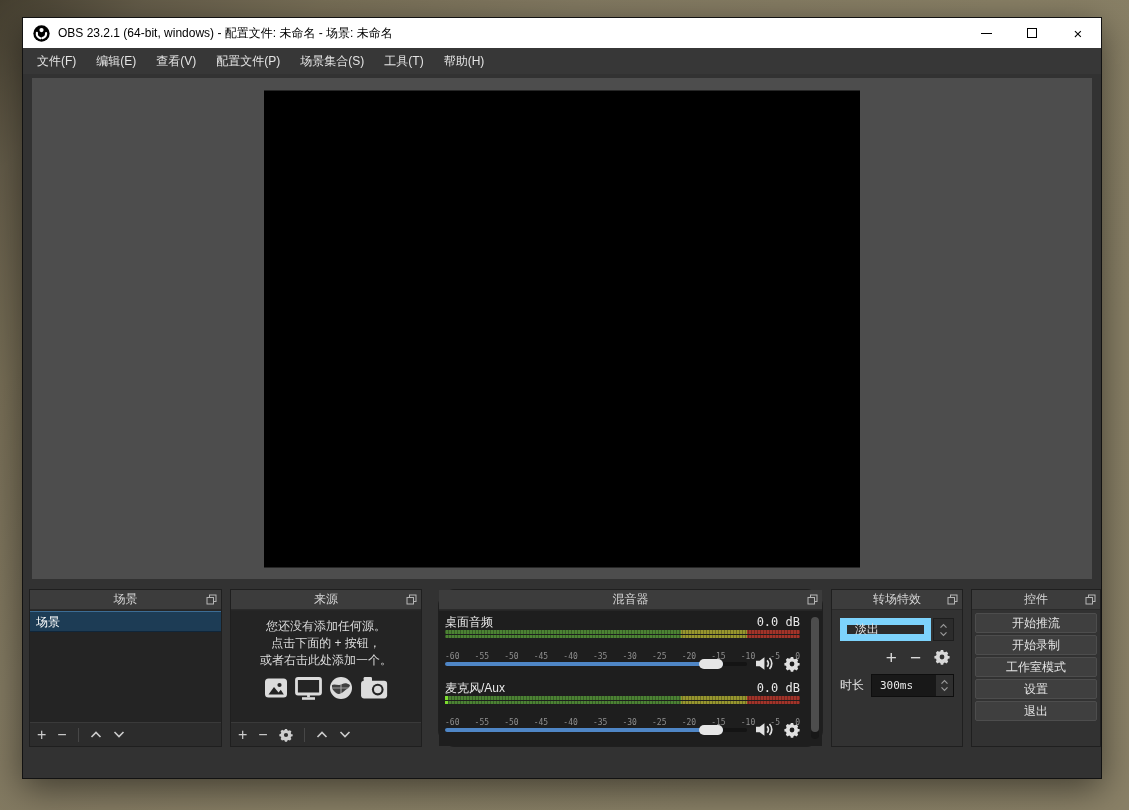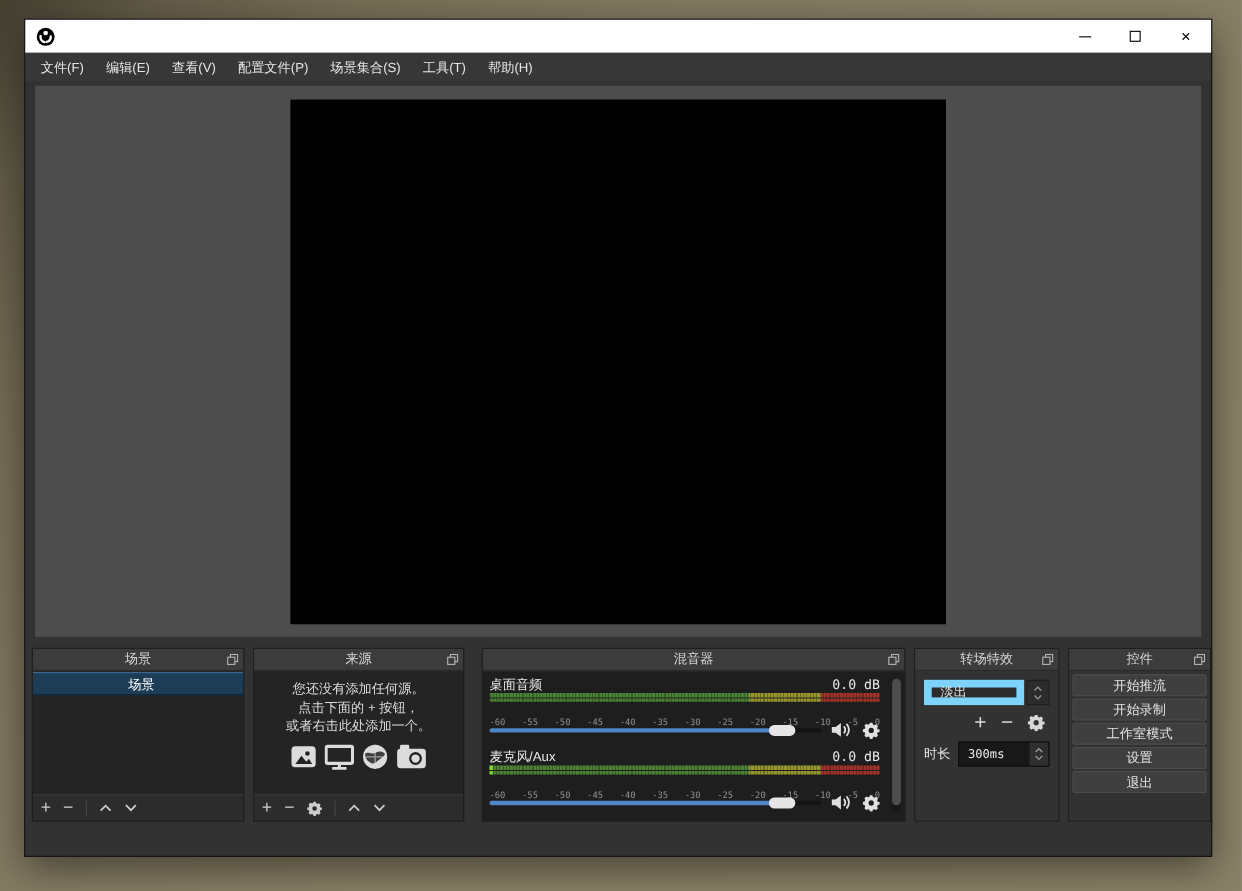--- a/index.html
+++ b/index.html
@@ -31,23 +31,23 @@
   .canvas { position:absolute; left:50%; top:50%; transform:translate(-50%,-50%);
     width:596px; height:477px; background:#000; }
 
   
   .panel { position:absolute; top:571px; height:158px; background:#262626; border:1px solid #1f1f1f; }
   .panel-header { height:20px; background:#3c3c3c; border-bottom:1px solid #2a2a2a; position:relative;
     display:flex; align-items:center; justify-content:center; }
   .panel-title { font-size:12px; color:#d6d6d6; }
   .float-ic { position:absolute; right:4px; top:4px; width:11px; height:11px; }
 
-  .p-scenes { left:6px; width:193px;text-align:center; }
+  .p-scenes { left:6px; width:193px; }
   .p-sources { left:207px; width:192px; }
-  .p-mixer { left:415px; width:385px; }
+  .p-mixer { left:415px; width:385px;border-radius:17px; }
   .p-trans { left:808px; width:132px; background:#323232; }
   .p-ctrl { left:948px; width:130px; background:#323232; }
 
   .dock-body { position:absolute; left:0; right:0; top:21px; bottom:24px; background:#242424; }
   .scene-item { height:21px; line-height:20px; padding-left:6px; font-size:12px; color:#fff;
     background:#1d3c55; border-top:1px solid #3c6c94; border-bottom:1px solid #10263a; }
 
   .dock-toolbar { position:absolute; left:0; right:0; bottom:0; height:24px; background:#2c2c2c;
     border-top:1px solid #3a3a3a; display:flex; align-items:center; padding:0 7px; gap:11px; }
   .tb-glyph { font-size:16px; color:#cdcdcd; line-height:1; font-weight:400; }
@@ -117,20 +117,21 @@
 <div class="stage">
   <div class="window">
 
     <div class="titlebar">
       <svg class="obs-logo" viewBox="0 0 20 20">
         <circle cx="10" cy="10" r="9.6" fill="#000"></circle>
         <circle cx="10" cy="5.9" r="2.5" fill="#fff"></circle>
         <path d="M4.6 9.2 A5.6 5.6 0 0 0 8.6 15.6" fill="none" stroke="#fff" stroke-width="2.6" stroke-linecap="round"></path>
         <path d="M15.4 9.6 A5.6 5.6 0 0 1 11 15.4" fill="none" stroke="#fff" stroke-width="2.6" stroke-linecap="round"></path>
       </svg>
+      <span class="title-text">OBS 23.2.1 (64-bit, windows) - 配置文件: 未命名 - 场景: 未命名</span>
       <div class="winbtns">
         <div class="wb">
             <span class="min-glyph"></span>
           </div>
         <div class="wb">
             <span class="max-glyph"></span>
           </div>
         <div class="wb">
             <span class="close-glyph">×</span>
           </div>

